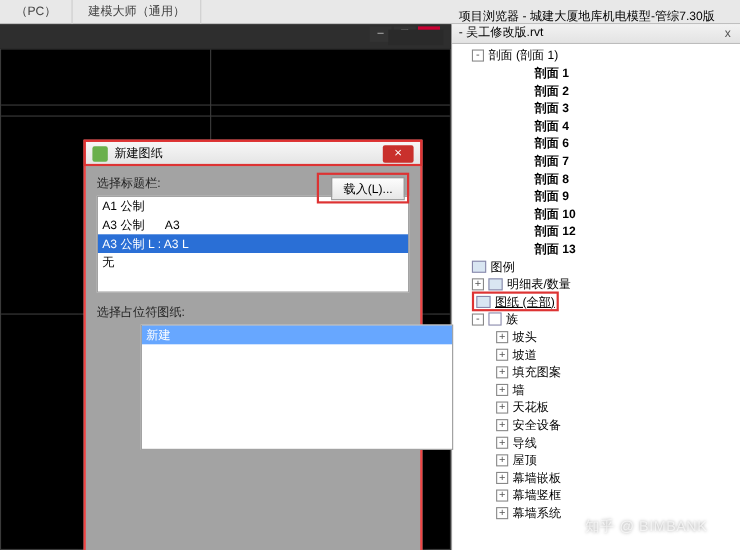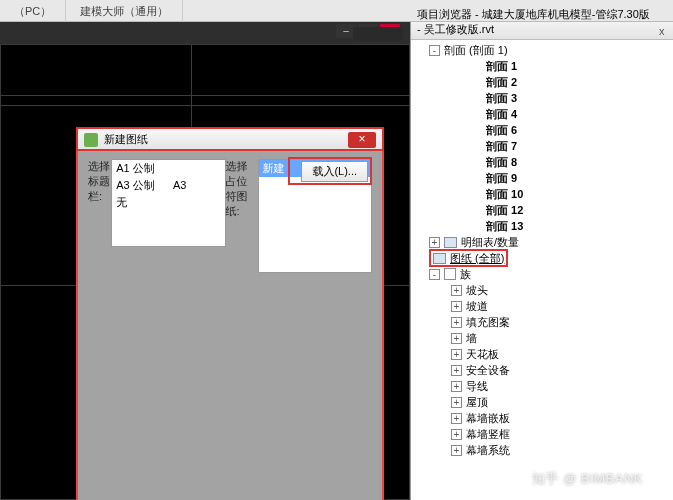--- a/index.html
+++ b/index.html
@@ -13,27 +13,27 @@
   .win-controls { position: absolute; top: 2px; right: 10px; display: flex; gap: 2px; }
   .wc { width: 20px; height: 14px; background: #333; color: #ccc; text-align: center; line-height: 14px; font-size: 10px; }
   .wc.cls { background: #c03; color: #fff; }
   
   .dialog { position: absolute; top: 105px; left: 76px; width: 308px; height: 412px; background: #a3a3a3; border: 2px solid #ef4444; box-shadow: 2px 2px 6px rgba(0,0,0,.4); display: flex; flex-direction: column; }
   .titlebar { height: 22px; background: linear-gradient(#f7f7f7,#e4e4e4); display: flex; align-items: center; padding: 0 6px; border-bottom: 1px solid #c8c8c8; }
   .titlebar .icon { width: 14px; height: 14px; background: #6ab04c; margin-right: 6px; border-radius: 2px; }
   .titlebar-close { margin-left: auto; width: 28px; height: 16px; background: #c9302c; color: #fff; text-align: center; line-height: 14px; border-radius: 2px; font-size: 12px; }
   .highlight-box { position: absolute; border: 2px solid #d33; pointer-events: none; }
   .hl-titlebar { top: -2px; left: -2px; right: -2px; height: 24px; }
-  .dlg-body { padding: 8px 10px 6px 10px; flex: 1; display: flex; flex-direction: row; }
+  .dlg-body { padding: 8px 10px 6px 10px; flex: 1; display: flex; flex-direction: column; }
   .row-label { margin-bottom: 4px; color: #222; }
   .load-btn { position: absolute; top: 32px; right: 14px; height: 21px; padding: 0 10px; background: linear-gradient(#fdfdfd,#e7e7e7); border: 1px solid #999; }
   .hl-loadbtn { top: 28px; right: 10px; width: 84px; height: 28px; }
   .listbox { width: calc(100% - 0px); background: #fff; border: 1px solid #9a9a9a; font-size: 10px; }
   .lb1 { height: 88px; margin-bottom: 10px; }
-  .lb2 { height: 114px; }
+  .lb2 { height: 114px; margin-left: 40px; }
   .listrow { padding: 1px 4px; white-space: pre; }
   .listrow.sel { background: #2a6fd6; color: #fff; }
   .listrow.sel2 { background: #67a7ff; color: #fff; }
   .dlg-footer { height: 36px; display: flex; align-items: center; gap: 8px; padding: 16px 10px; border-top: 1px solid #ddd; }
   .btn { height: 22px; min-width: 64px; padding: 0 10px; background: linear-gradient(#fdfdfd,#e6e6e6); border: 1px solid #8a8a8a; border-radius: 2px; }
   
   .browser { flex: 1; background: #fff; border-left: 1px solid #999; display: flex; flex-direction: column; }
   .browser-title { height: 18px; background: linear-gradient(#f2f2f2,#e3e3e3); border-bottom: 1px solid #bcbcbc; padding: 2px 6px; display: flex; align-items: flex-end; }
   .browser-close { margin-left: auto; width: 14px; text-align: center; color: #555; }
   .tree { flex: 1; overflow: auto; padding: 2px 0 8px 0; }
@@ -80,20 +80,21 @@
       <div class="highlight-box hl-titlebar"></div>
 
       <div class="dlg-body">
         <div class="row-label">选择标题栏:</div>
         <button class="load-btn">载入(L)...</button>
         <div class="highlight-box hl-loadbtn"></div>
 
         <div class="listbox lb1">
           <div class="listrow">A1 公制</div>
           <div class="listrow">A3 公制      A3</div>
+          <div class="listrow sel">A3 公制 L : A3 L</div>
           <div class="listrow">无</div>
         </div>
 
         <div class="row-label">选择占位符图纸:</div>
         <div class="listbox lb2">
           <div class="listrow sel2">新建</div>
         </div>
       </div>
 
       <div class="dlg-footer">
@@ -154,20 +155,24 @@
             <span class="exp blank">.</span>
             <span>剖面 12</span>
           </div>
           <div class="node ind3">
             <span class="exp blank">.</span>
             <span>剖面 13</span>
           </div>
         </div>
 
       <div class="node ind1">
+        <span class="fico"></span>
+        <span>图例</span>
+      </div>
+      <div class="node ind1">
         <span class="exp">+</span>
         <span class="fico"></span>
         <span>明细表/数量</span>
       </div>
       <div class="node ind1">
         <span class="hl-sheets">
           <span class="fico"></span>
           <span>图纸 (全部)</span>
         </span>
       </div>

